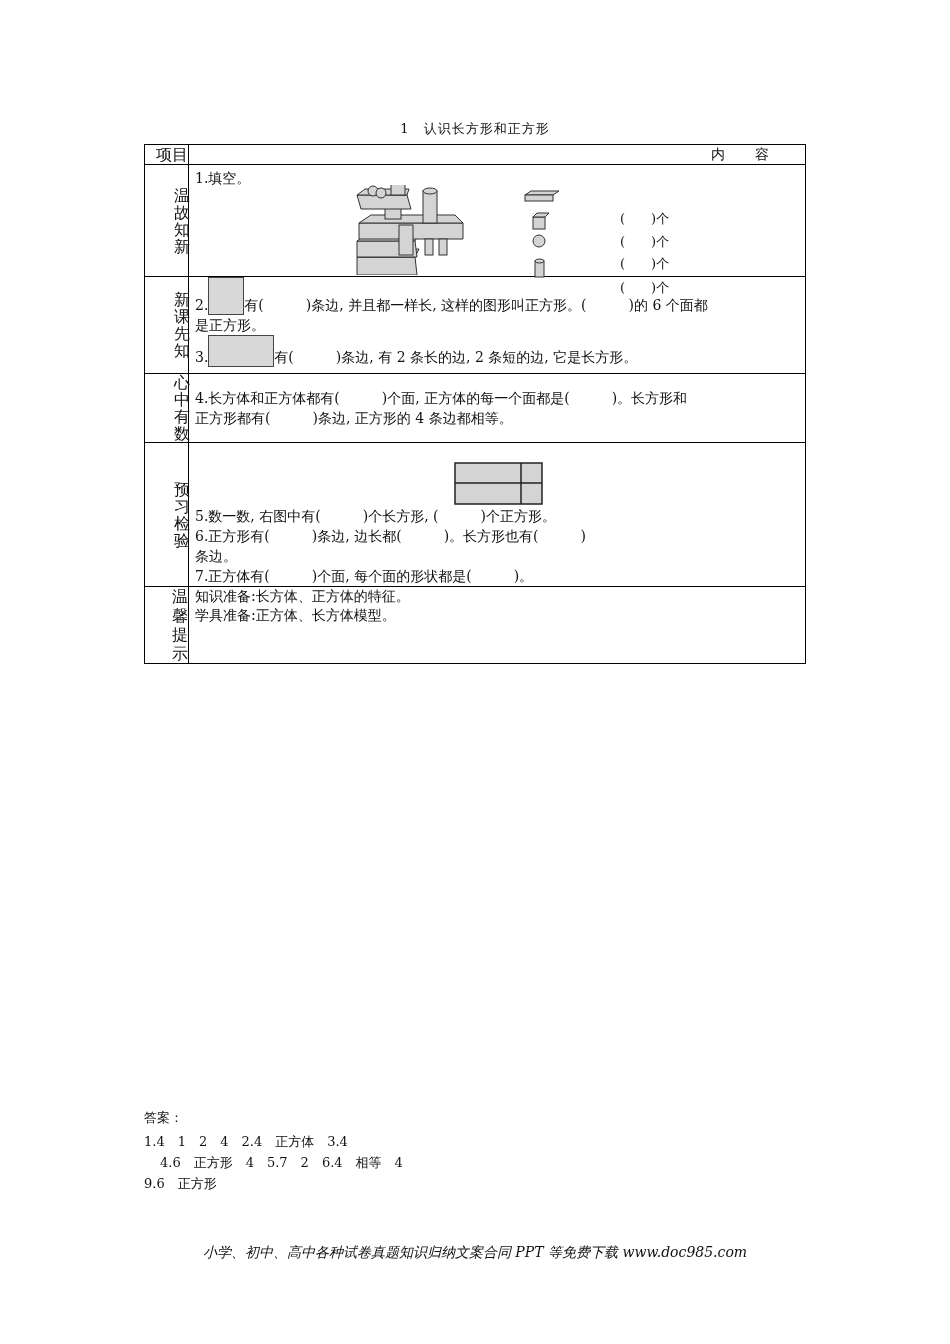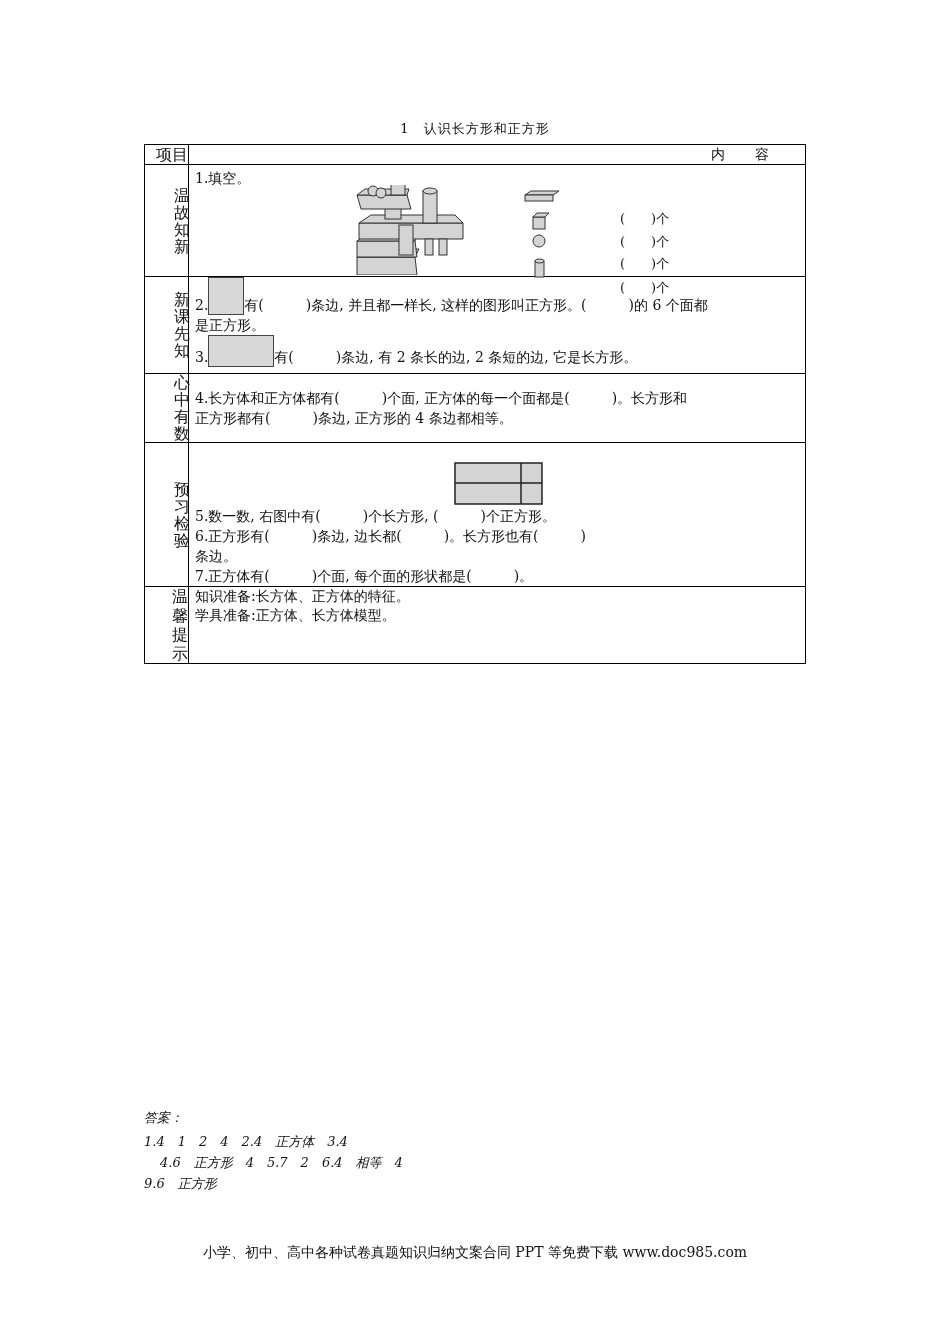--- a/index.html
+++ b/index.html
@@ -6,22 +6,22 @@
   body{width:950px;height:1344px;position:relative;font-family:"DejaVu Serif","Liberation Serif",serif;color:#111;}
   .title{position:absolute;left:0;width:950px;top:120px;text-align:center;font-size:13px;letter-spacing:1px;}
   table.main{position:absolute;left:144px;top:144px;width:662px;border-collapse:collapse;font-size:14px;}
   table.main td{border:1px solid #000;vertical-align:top;padding:0;}
   td.lab{width:43px;text-align:right;vertical-align:middle !important;font-size:16px;line-height:17px;}
   td.con{padding:0 6px !important;line-height:20px;position:relative;}
   .hdr td{height:19px;vertical-align:middle !important;line-height:19px;}
   .hdr .con{text-align:right;letter-spacing:30px;}
   .fig{position:absolute;}
   .gbox{display:inline-block;background:#d8d8d8;border:1px solid #444;vertical-align:bottom;}
-  .ans{position:absolute;left:144px;font-size:13px;font-style:italic;}
-  .footer{position:absolute;left:0;width:950px;top:1244px;text-align:center;font-size:14px;}
+  .ans{position:absolute;left:144px;font-size:13px;}
+  .footer{position:absolute;left:0;width:950px;top:1244px;text-align:center;font-size:14px;font-style:italic;}
   .cnt-row{position:absolute;left:575px;font-size:13px;}
 </style>
 </head>
 <body>
 
 <div class="title">1　认识长方形和正方形</div>
 
 <table class="main">
   <tbody>
       <tr class="hdr">

